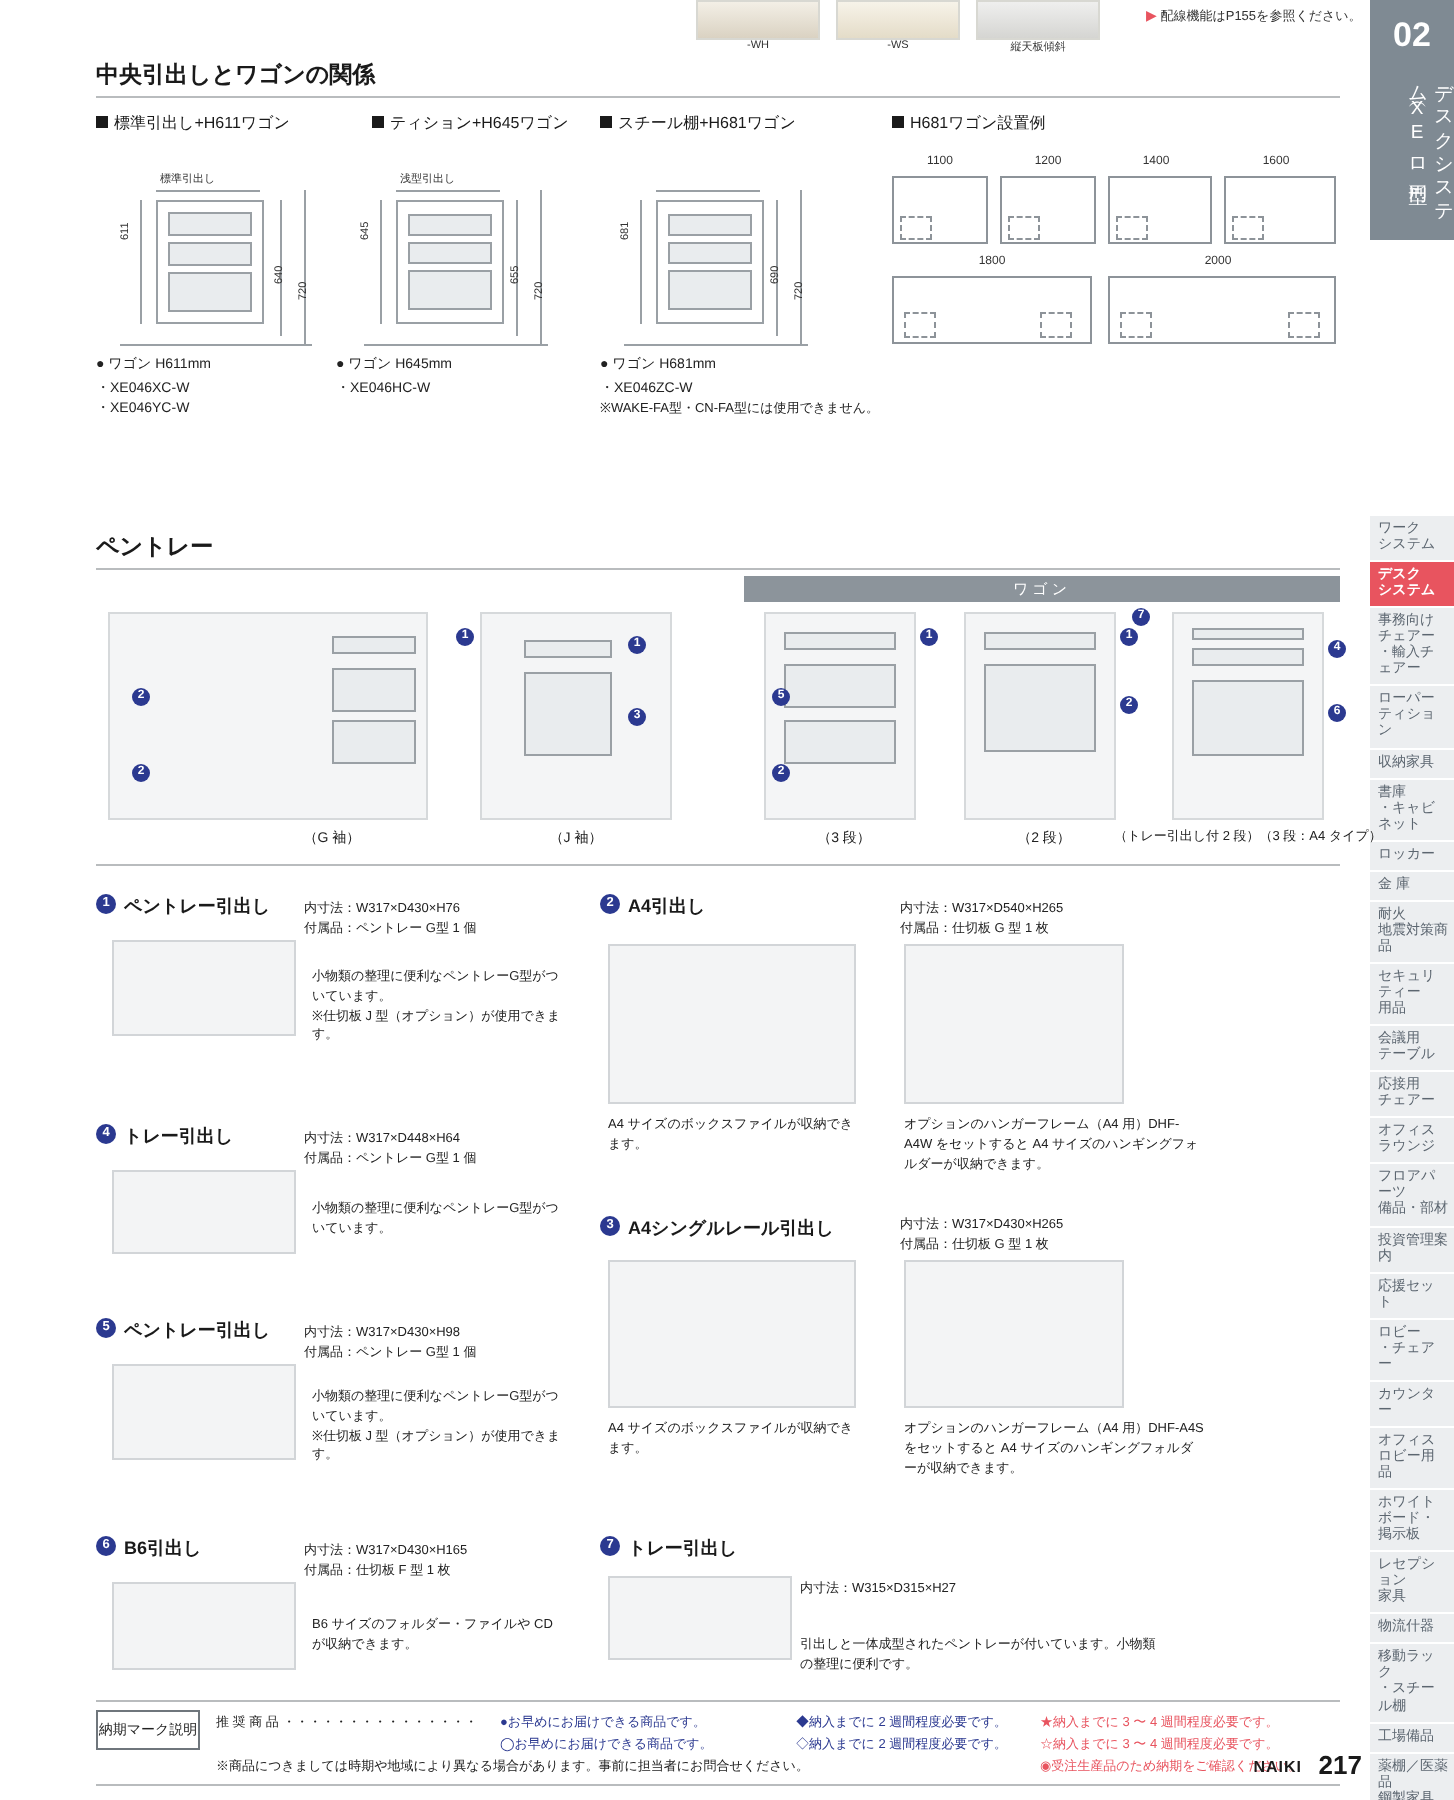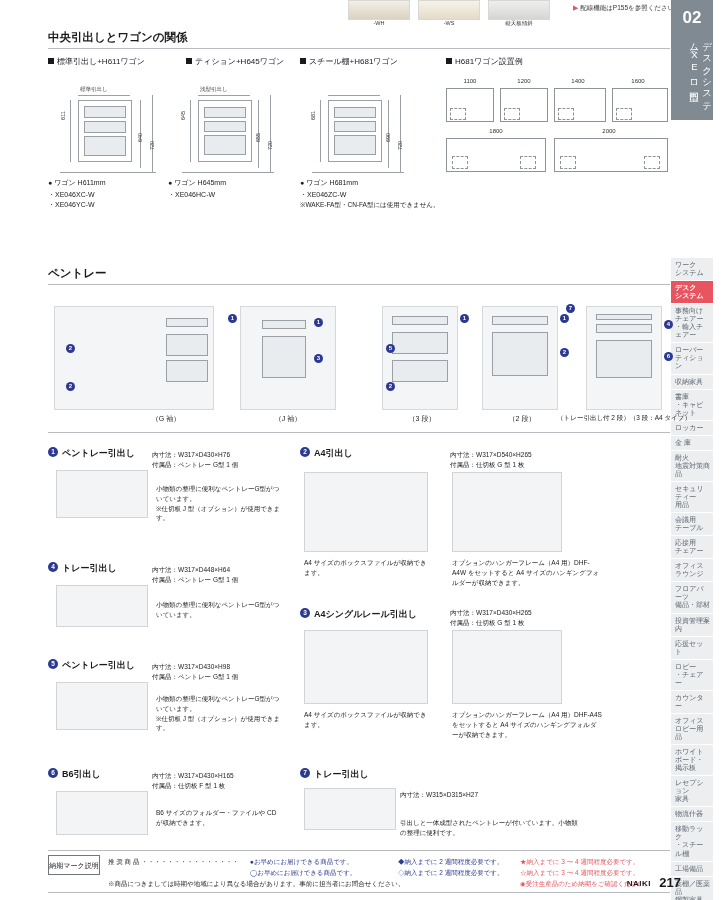--- a/index.html
+++ b/index.html
@@ -10,21 +10,21 @@
     font-family: "Liberation Sans", sans-serif;
     font-size: 8px;
     color: #1a1a1a;
     position: relative;
     overflow: hidden;
   }
   .page { position: relative; width: 727px; height: 900px; }
 
   
   .rightbar {
-    position: absolute; right: 0; top: 0; width: 56px; height: 900px;
+    position: absolute; right: 0; top: 0; width: 42px; height: 900px;
     background: #ffffff;
   }
   .rb-head {
     position: absolute; top: 0; left: 0; width: 42px; height: 120px;
     background: #7f8a93; color: #ffffff;
   }
   .rb-num {
     position: absolute; top: 8px; left: 0; width: 42px; text-align: center;
     font-size: 17px; font-weight: bold; letter-spacing: 0;
   }
@@ -276,20 +276,21 @@
     <div class="grid-cell" style="left:554px; top:138px; width:114px; height:34px;"></div>
     <div class="dash-cell" style="left:452px; top:156px; width:16px; height:13px;"></div>
     <div class="dash-cell" style="left:520px; top:156px; width:16px; height:13px;"></div>
     <div class="dash-cell" style="left:560px; top:156px; width:16px; height:13px;"></div>
     <div class="dash-cell" style="left:644px; top:156px; width:16px; height:13px;"></div>
   </div>
 
   <div class="sec2-title">ペントレー</div>
   <div class="hbar-full" style="top:284px; width:622px;"></div>
 
+  <div class="tbl-head" style="left:372px; top:288px; width:298px;">ワゴン</div>
 
   <div class="panel" style="left:54px; top:306px; width:160px; height:104px;"></div>
   <div class="cab-drawer" style="left:166px; top:318px; width:42px; height:9px;"></div>
   <div class="cab-drawer" style="left:166px; top:334px; width:42px; height:22px;"></div>
   <div class="cab-drawer" style="left:166px; top:360px; width:42px; height:22px;"></div>
   <div class="numbadge" style="left:228px; top:314px;">1</div>
   <div class="numbadge" style="left:66px; top:344px;">2</div>
   <div class="numbadge" style="left:66px; top:382px;">2</div>
   <div class="panel-lbl" style="left:134px; top:414px; width:64px;">（G 袖）</div>
 

